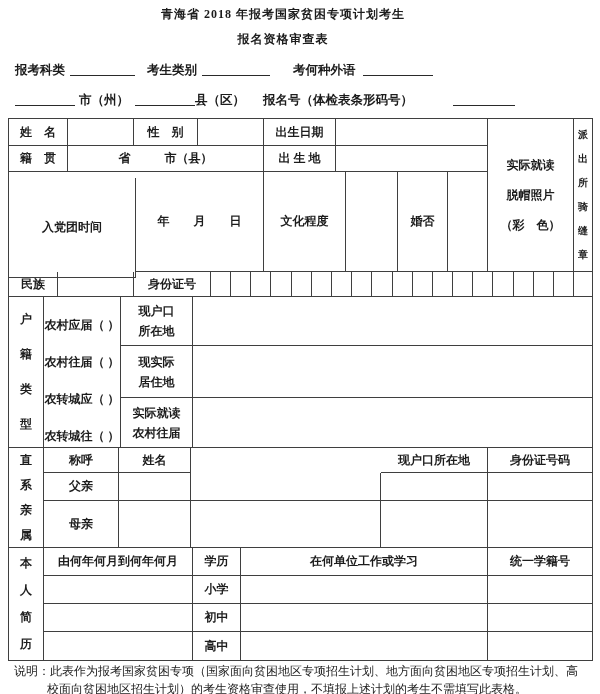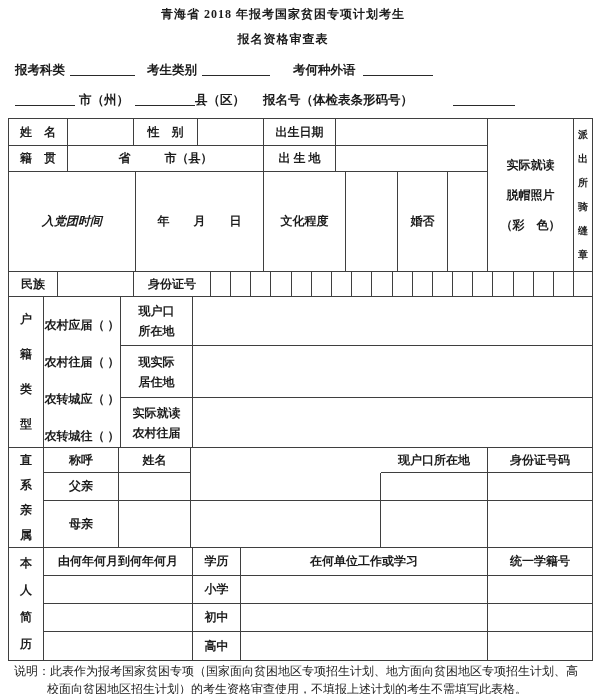--- a/index.html
+++ b/index.html
@@ -72,21 +72,21 @@
     <div class="cell lb" style="left:0;top:27px;width:59px;height:26px;">籍　贯</div>
     <div class="cell" style="left:59px;top:27px;width:196px;height:26px;">
       <span class="native-inner">
         <span>省</span>
         <span>市（县）</span>
       </span>
     </div>
     <div class="cell lb" style="left:255px;top:27px;width:72px;height:26px;">出 生 地</div>
     <div class="cell" style="left:327px;top:27px;width:152px;height:26px;"></div>
 
-    <div class="cell lb" style="left:0;top:53px;width:127px;height:100px;font-style:italic;">入党团时间</div>
+    <div class="cell lb" style="left:0;top:59px;width:127px;height:100px;">入党团时间</div>
     <div class="cell lb" style="left:255px;top:53px;width:82px;height:100px;">文化程度</div>
     <div class="cell lb" style="left:127px;top:53px;width:128px;height:100px;">年　　月　　日</div>
     <div class="cell" style="left:337px;top:53px;width:52px;height:100px;"></div>
     <div class="cell lb" style="left:389px;top:53px;width:50px;height:100px;">婚否</div>
     <div class="cell" style="left:439px;top:53px;width:40px;height:100px;"></div>
 
     <div class="cell" style="left:479px;top:0;width:86px;height:153px;">
       <div class="photo-note">
         <span>实际就读</span>
         <span>脱帽照片</span>

